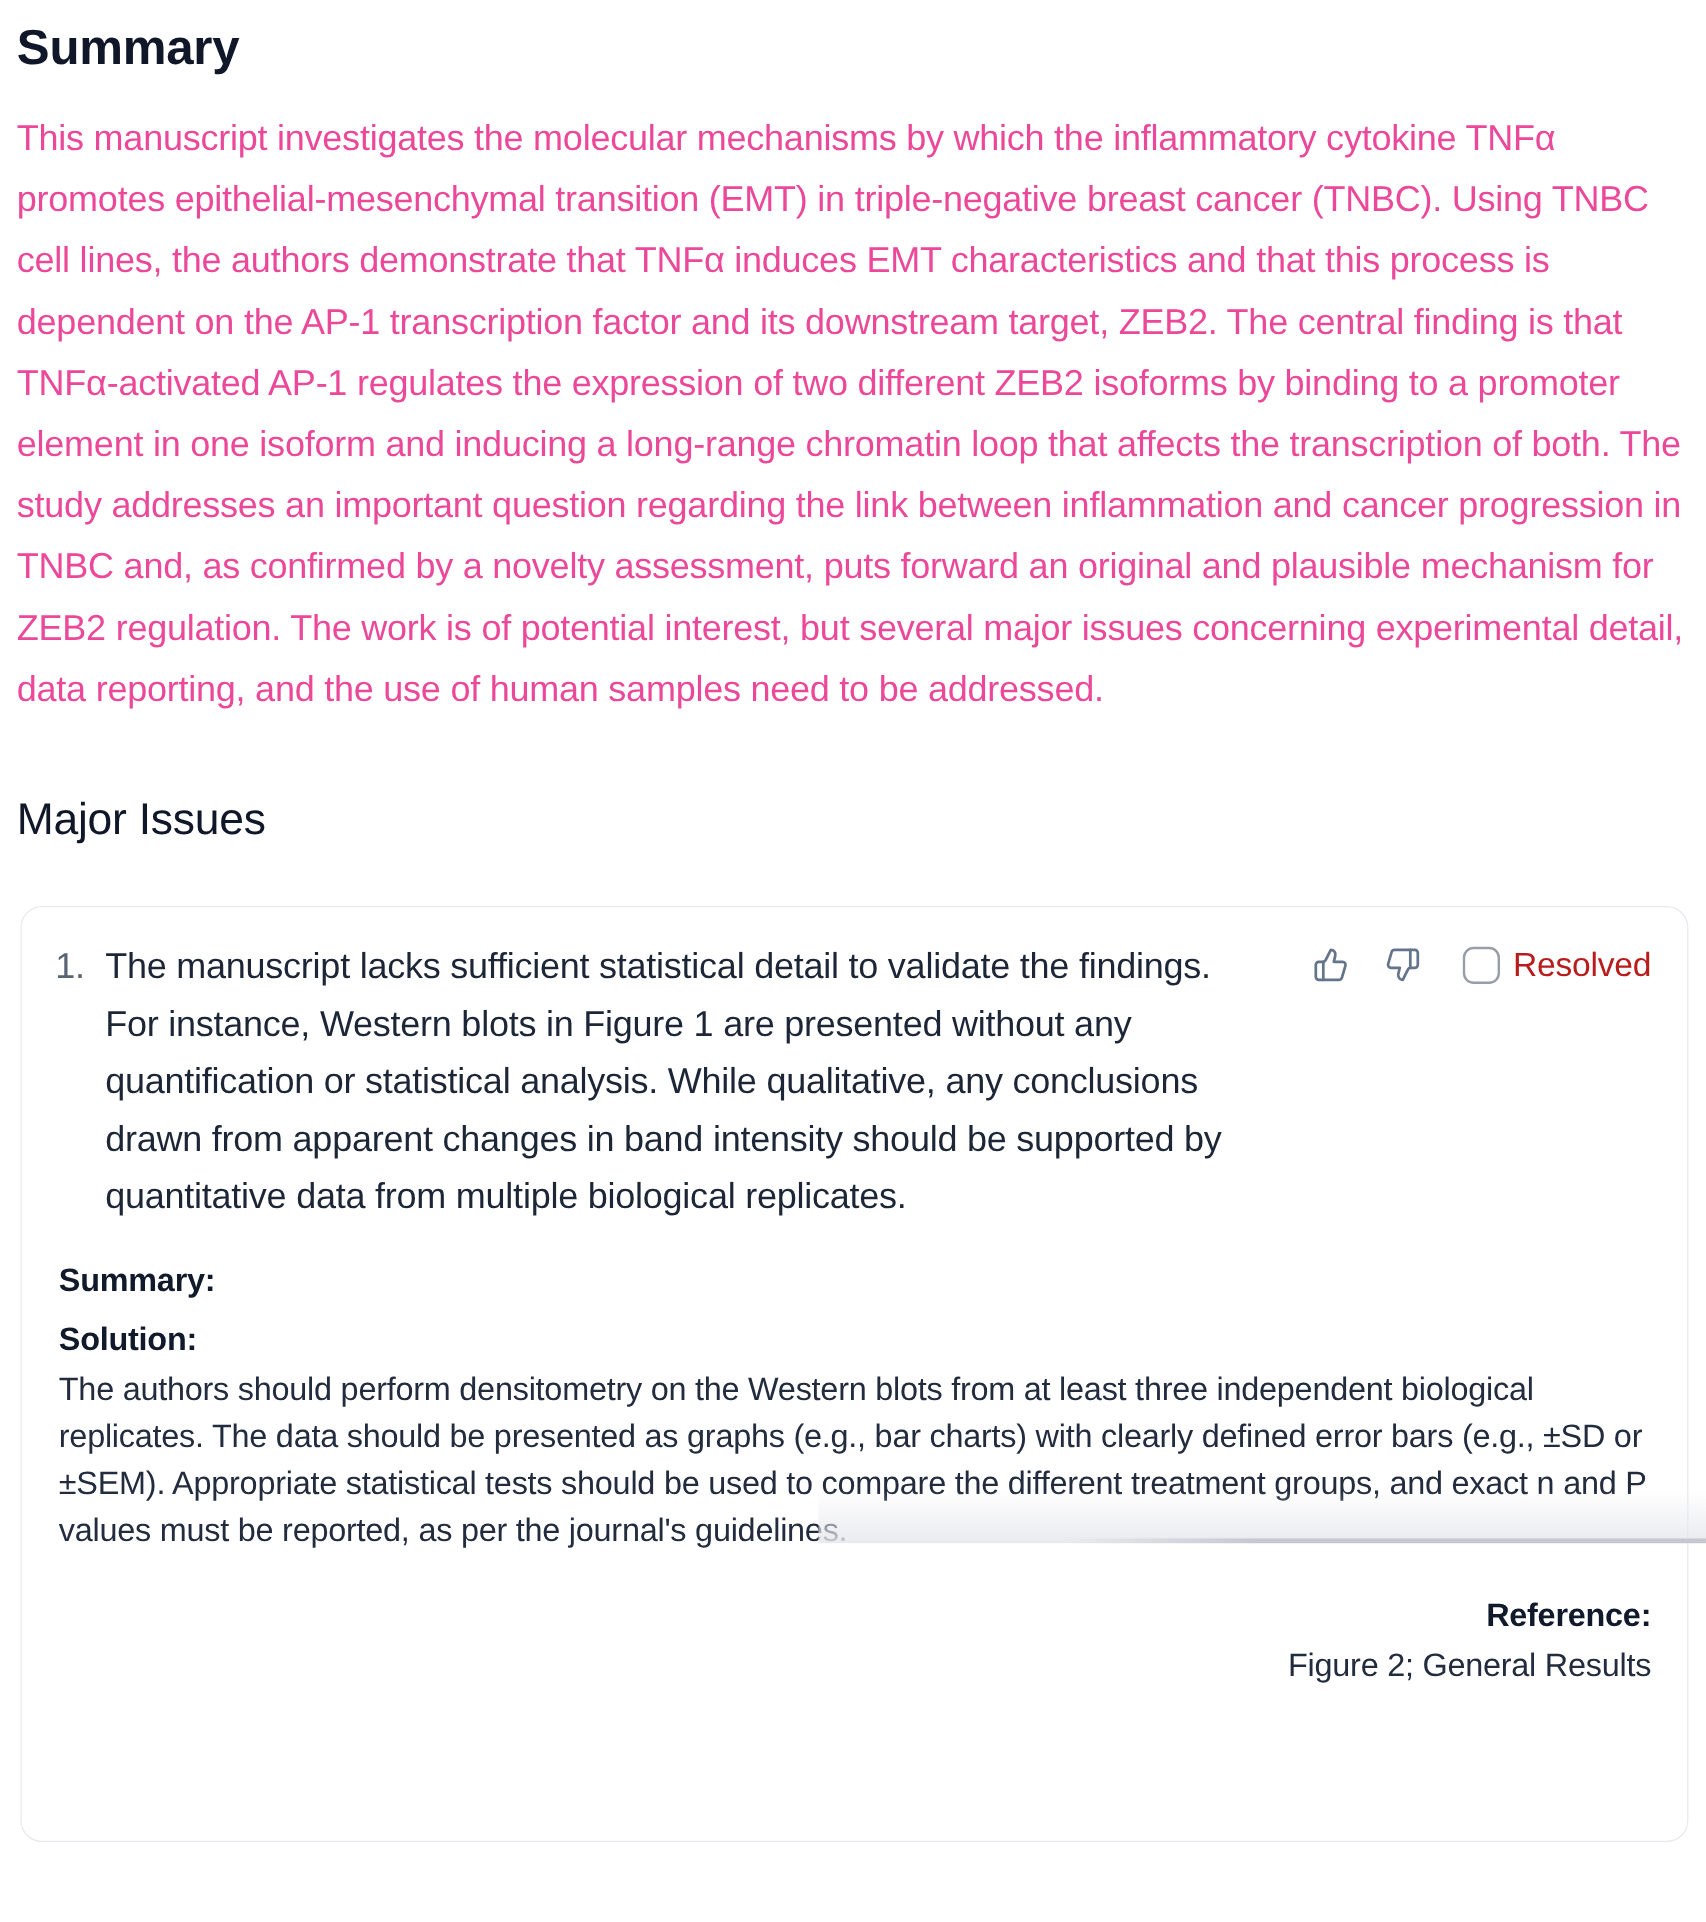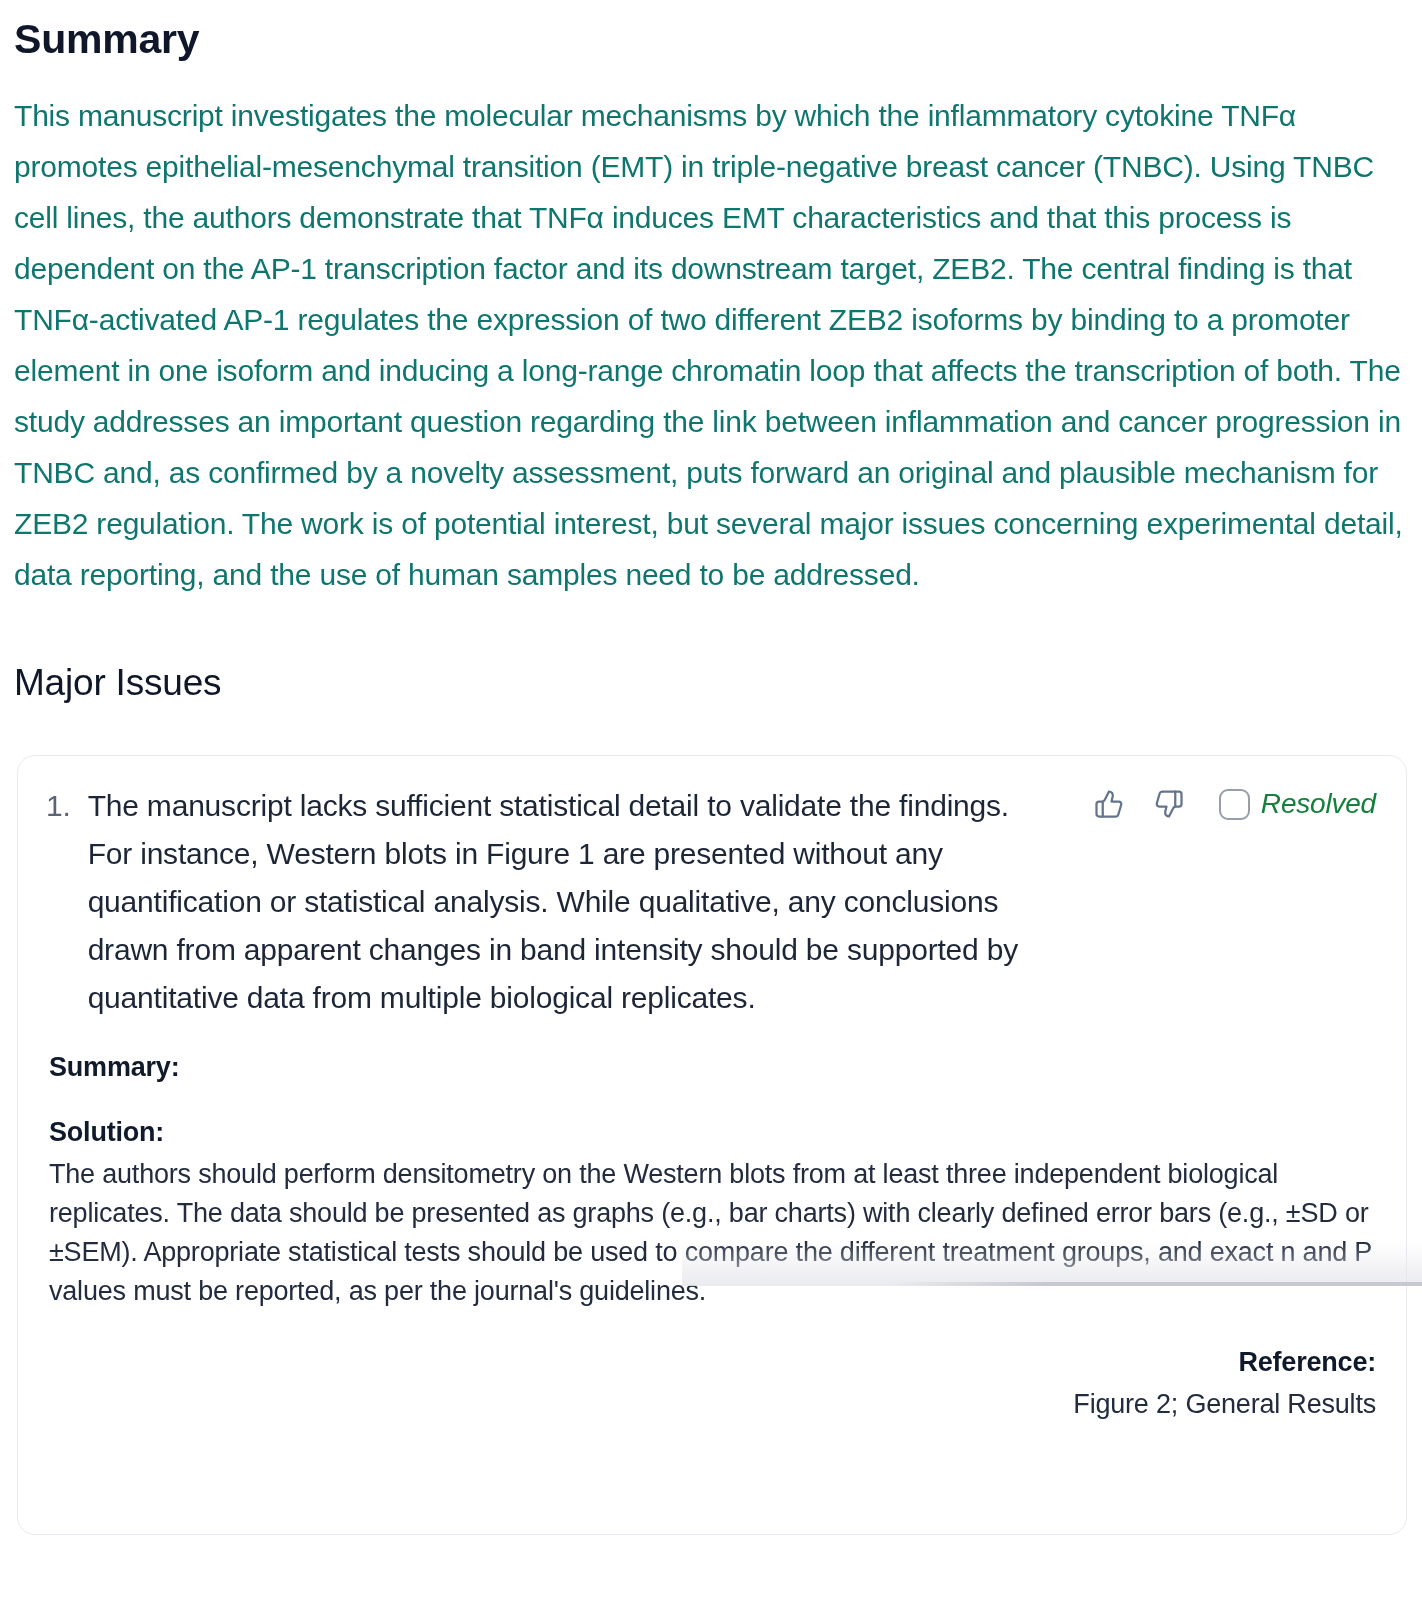--- a/index.html
+++ b/index.html
@@ -20,21 +20,21 @@
   h1.summary-title {
     font-size: 41px;
     font-weight: 700;
     color: #0f1729;
     letter-spacing: -0.2px;
     margin: 4px 0 27px 0;
   }
   p.summary-body {
     font-size: 30px;
     line-height: 51px;
-    color: #0f766e;
+    color: #ec4899;
     max-width: 1392px;
     letter-spacing: -0.2px;
   }
   h2.major-issues-title {
     font-size: 37px;
     font-weight: 400;
     color: #0f1729;
     letter-spacing: -0.2px;
     margin: 62px 0 0 0;
   }
@@ -91,40 +91,39 @@
   }
   .checkbox {
     width: 31px; height: 31px;
     border: 2px solid #979ea9;
     border-radius: 9px;
     background: #ffffff;
     display: inline-block;
   }
   .resolved-label {
     font-size: 28px;
-    color: #15803d;
-    letter-spacing: -0.2px;
-    font-style: italic;
+    color: #b91c1c;
+    letter-spacing: -0.2px;
   }
   .section { margin-top: 30px; margin-left: 3px; }
   .section-label {
     font-size: 27px;
     font-weight: 700;
     color: #101a2b;
     letter-spacing: -0.2px;
     margin-bottom: 7px;
   }
   .section-body {
     font-size: 27px;
     line-height: 39px;
     color: #222c3e;
     letter-spacing: -0.2px;
     max-width: 1330px;
   }
-  .section.solution { margin-top: 34px; }
+  .section.solution { margin-top: 18px; }
   .section.reference { margin-top: 36px; text-align: right; }
   .bottom-fade {
     position: absolute;
     right: 0; bottom: 0;
     width: 740px; height: 44px;
     background: linear-gradient(180deg, rgba(238,239,242,0) 0%, rgba(230,231,236,0.85) 100%);
     pointer-events: none;
     z-index: 5;
   }
   .bottom-edge {

